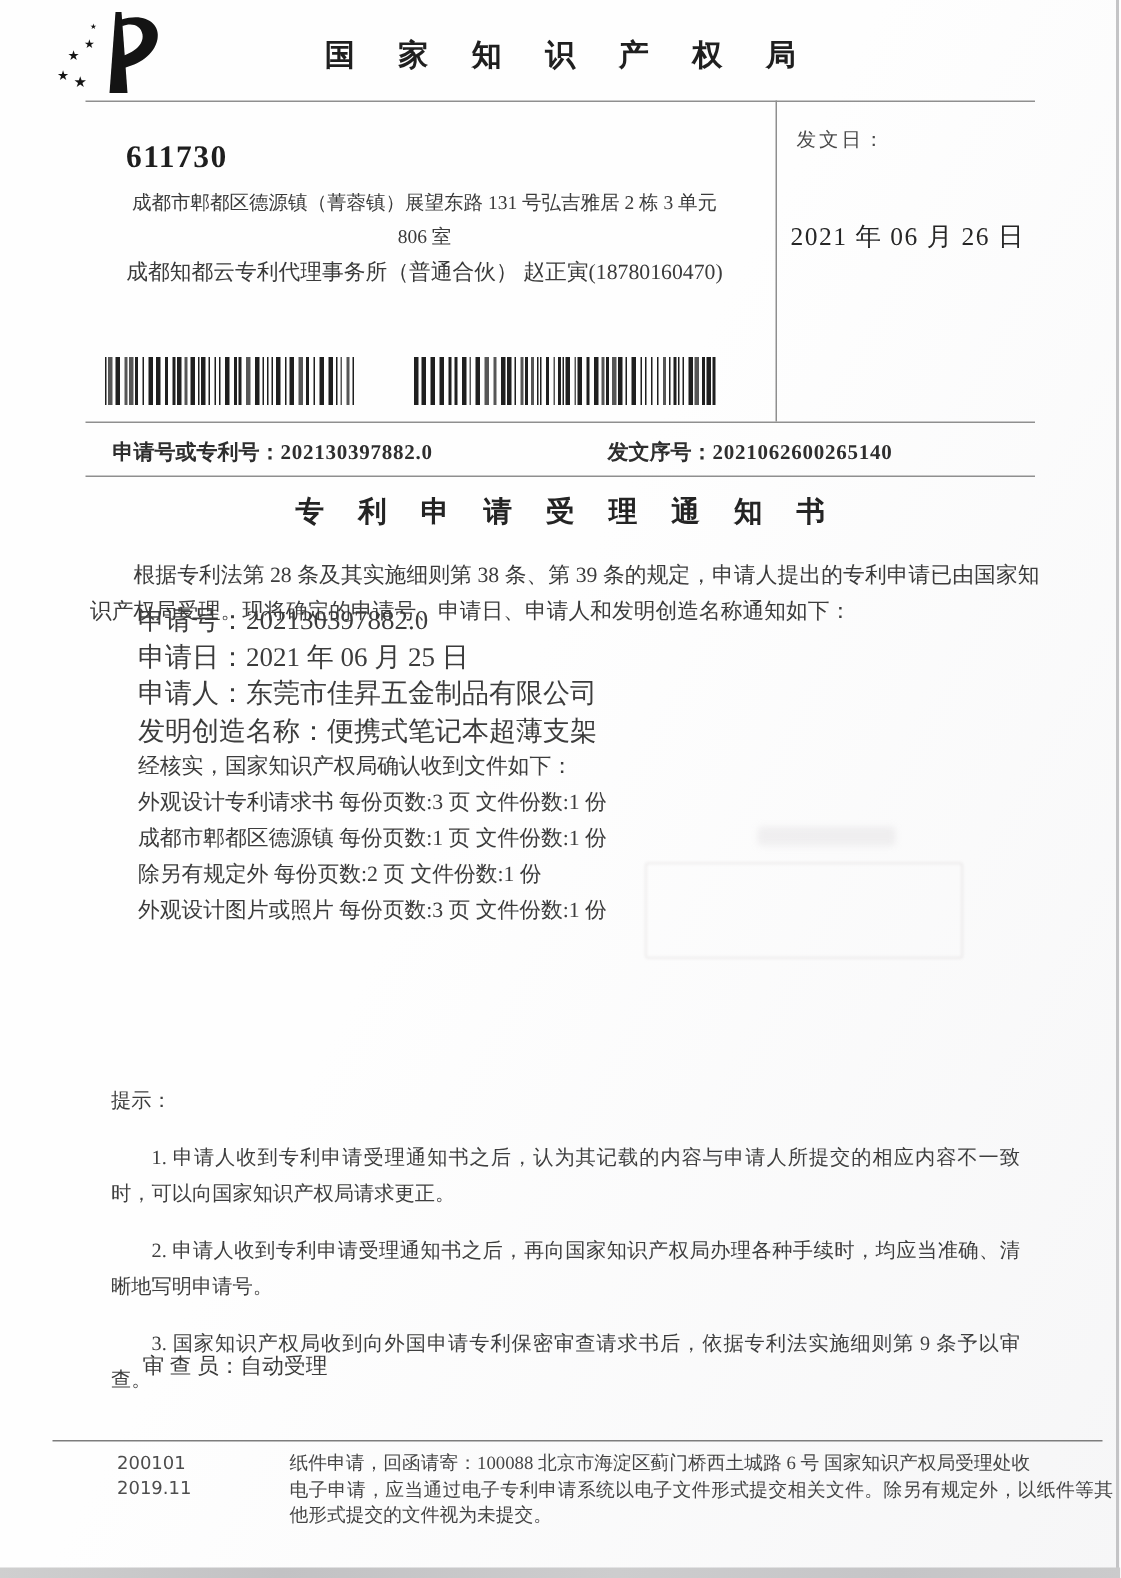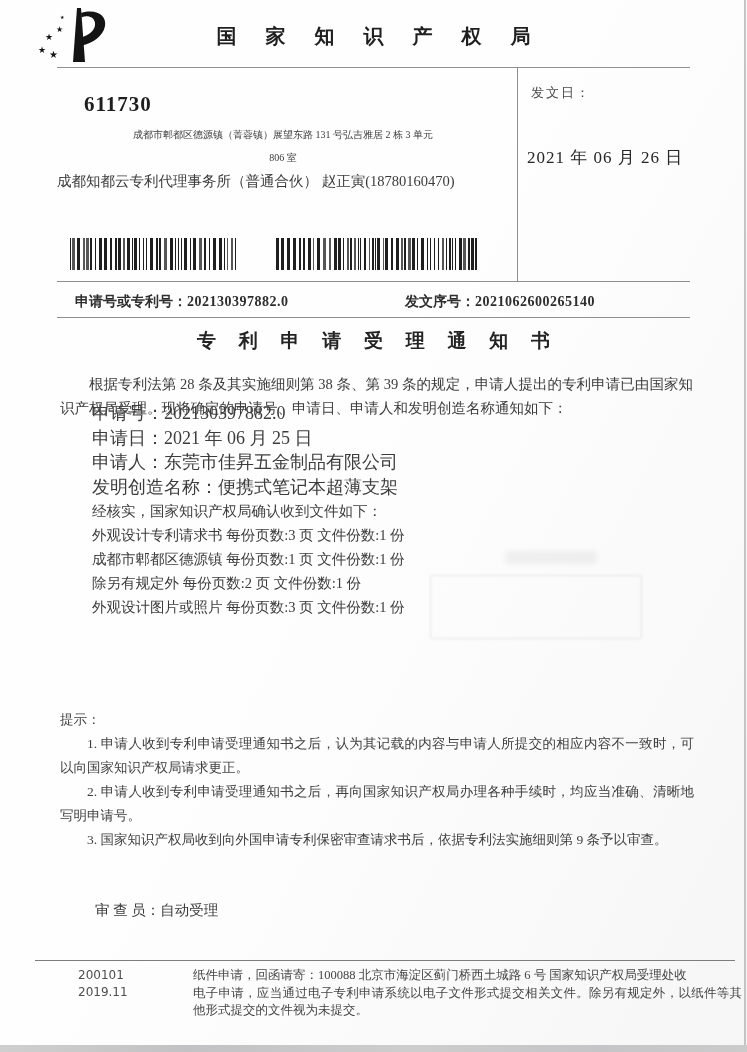--- a/index.html
+++ b/index.html
@@ -18,22 +18,22 @@
   }
   .logo { position:absolute; left:36px; top:6px; width:78px; height:60px; }
 
   
   .issue-vline { position:absolute; left:517px; top:67px; width:1px; height:214px; background:#8f8f8f; }
   .issue-label { position:absolute; left:531px; top:84px; font-size:13px; letter-spacing:2px; color:#4a4a4a; }
   .issue-date  { position:absolute; left:527px; top:146px; font-size:17px; font-weight:500; letter-spacing:1px; color:#262626; }
 
   
   .postal { position:absolute; left:84px; top:92px; font-size:21px; font-weight:700; letter-spacing:1px; color:#1e1e1e; }
-  .addr   { position:absolute; left:57px; top:123px; width:452px; text-align:center; font-size:10px; line-height:23px; color:#3a3a3a; }
-  .agent  { position:absolute; left:57px; top:172px; width:452px; text-align:left; font-size:14.5px; color:#3a3a3a; }
+  .addr   { position:absolute; left:57px; top:123px; width:452px; text-align:center; font-size:13px; line-height:23px; color:#3a3a3a; }
+  .agent  { position:absolute; left:57px; top:172px; width:452px; text-align:center; font-size:14.5px; color:#3a3a3a; }
 
   
   .barcode { position:absolute; top:238px; height:32px; overflow:hidden; white-space:nowrap; font-size:0; }
   .barcode span { display:inline-block; height:100%; background:#1f1f1f; }
   #bc1 { left:70px;  width:168px; }
   #bc2 { left:276px; width:202px; }
 
   
   .numrow { position:absolute; top:293px; font-size:14px; color:#2e2e2e; }
   .numrow .lbl { font-weight:600; }
@@ -50,21 +50,21 @@
   .confirm { position:absolute; left:92px; top:499px; font-size:14.5px; line-height:24px; color:#3c3c3c; }
 
   
   .stamp-ghost { position:absolute; left:430px; top:575px; width:210px; height:62px;
                  border:1px solid rgba(185,175,175,0.28); border-radius:2px; filter:blur(1.2px); }
   .stamp-ghost-text { position:absolute; left:505px; top:551px; width:92px; height:13px;
                  background:rgba(190,182,186,0.18); filter:blur(2.5px); border-radius:3px; }
 
   
   .hints { position:absolute; left:60px; top:708px; width:634px; font-size:13.5px; line-height:24px; color:#3e3e3e; }
-  .hints p { margin:0; text-indent:2em; text-align:justify; }
+  .hints p { margin:14px; text-indent:2em; text-align:justify; }
   .hints .hints-label { text-indent:0; }
 
   
   .signoff { position:absolute; top:901px; font-size:14.5px; color:#3a3a3a; }
 
   
   .footer-rule { position:absolute; left:35px; top:960px; width:700px; height:1px; background:#7d7d7d; }
   .footer-code { position:absolute; left:78px; top:967px; font-size:12px; line-height:17px;
                  font-family:"DejaVu Sans","Liberation Sans",sans-serif; color:#4d4d4d; }
   .footer-text { position:absolute; left:193px; top:967px; width:549px; font-size:12.5px;

